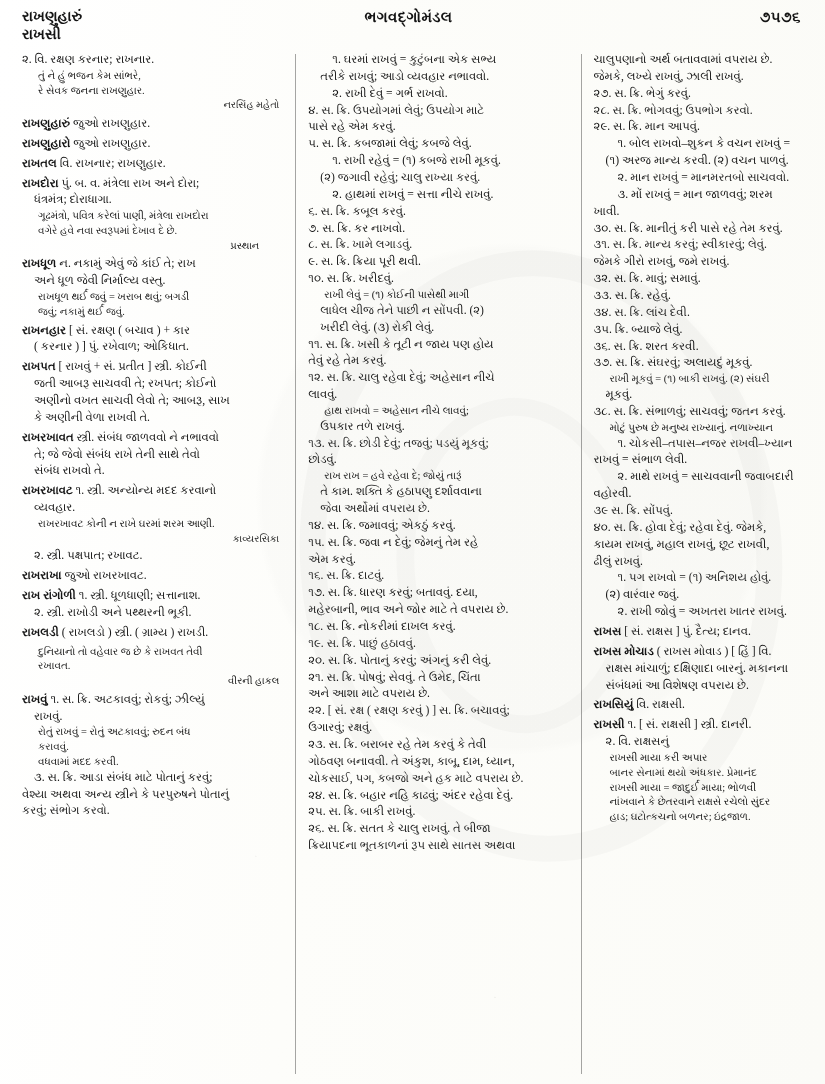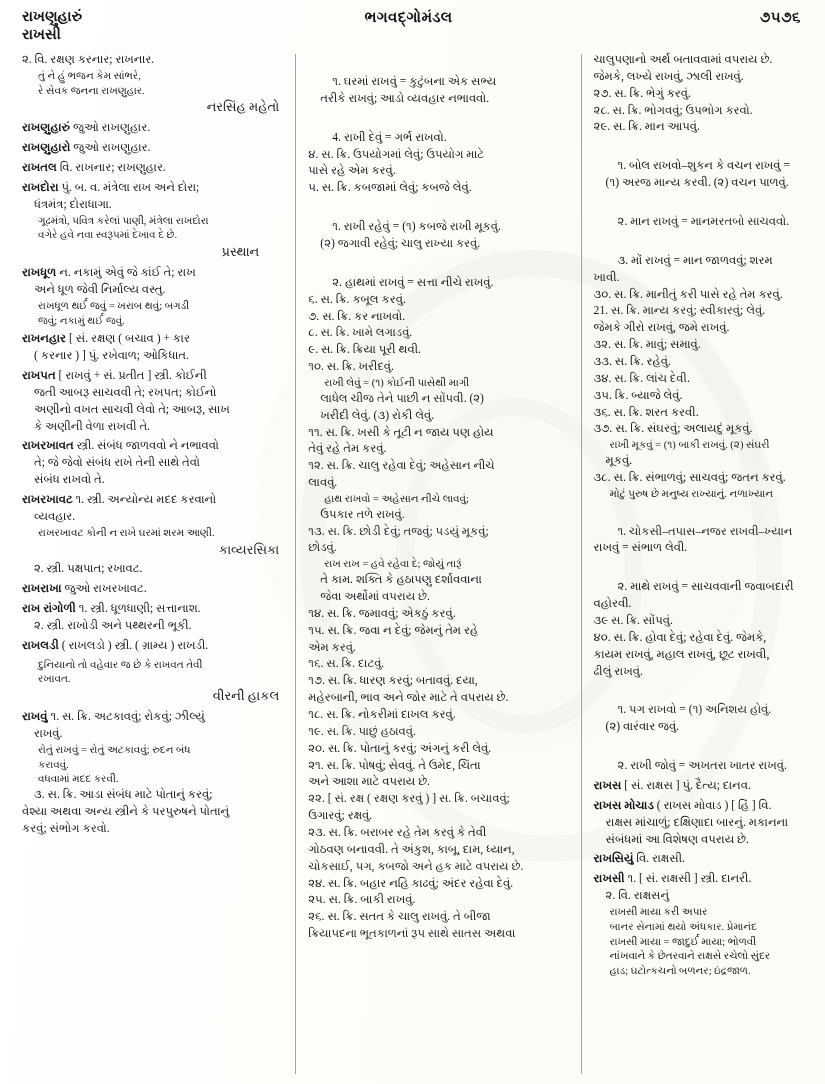--- a/index.html
+++ b/index.html
@@ -73,25 +73,25 @@
     margin-top:2px;margin-bottom:4px;
     flex:0 0 1px;
   }
 
   
   .blk{margin:0 0 3.0px 0;}
   p{margin:0;}
   .hw{font-weight:bold;}
   .ln{ text-align:justify; text-justify:inter-word; }
   .ind1{padding-left:12px;}
-  .ind2{padding-left:24px;margin-top:22px;}
+  .ind2{padding-left:24px;}
   .hang{padding-left:13px;text-indent:-13px;font-family:Liberation Serif, serif;}
   .hang2{padding-left:22px;text-indent:-10px;}
   .quote{font-size:10.4px;padding-left:16px;line-height:1.42;}
-  .cite{font-size:13px;text-align:right;padding-right:6px;}
+  .cite{font-size:10px;text-align:right;padding-right:6px;}
   .cite.mid{text-align:right;padding-right:26px;}
   .gap-s{height:2px;}
   
   .col p:nth-child(3n){color:#111;}
   .col p:nth-child(4n){color:#1b1b1b;}
 </style>
 </head>
 <body>
 
 <div id="paper"></div>
@@ -184,21 +184,21 @@
         <p class="ln hang2">૩. સ. ક્રિ. આડા સંબંધ માટે પોતાનું કરવું;</p>
         <p class="ln">વેશ્યા અથવા અન્ય સ્ત્રીને કે પરપુરુષને પોતાનું</p>
         <p class="ln">કરવું; સંભોગ કરવો.</p>
       </div>
     </div>
   <div class="rule"></div>
   <div class="col c2" id="col-2">
       <div class="blk">
         <p class="ln ind2">૧. ઘરમાં રાખવું = કુટુંબના એક સભ્ય</p>
         <p class="ln ind1">તરીકે રાખવું; આડો વ્યવહાર નભાવવો.</p>
-        <p class="ln ind2">4. રાખી દેવું = ગર્ભ રાખવો.</p>
+        <p class="ln ind2">૨. રાખી દેવું = ગર્ભ રાખવો.</p>
         <p class="ln hang">૪. સ. ક્રિ. ઉપયોગમાં લેવું; ઉપયોગ માટે</p>
         <p class="ln">પાસે રહે એમ કરવું.</p>
         <p class="ln hang">૫. સ. ક્રિ. કબજામાં લેવું; કબજે લેવું.</p>
         <p class="ln ind2">૧. રાખી રહેવું = (૧) કબજે રાખી મૂકવું.</p>
         <p class="ln ind1">(૨) જગાવી રહેવું; ચાલુ રાખ્યા કરવું.</p>
         <p class="ln ind2">૨. હાથમાં રાખવું = સત્તા નીચે રાખવું.</p>
         <p class="ln hang">૬. સ. ક્રિ. કબૂલ કરવું.</p>
         <p class="ln hang">૭. સ. ક્રિ. કર નાખવો.</p>
         <p class="ln hang">૮. સ. ક્રિ. ખામે લગાડવું.</p>
         <p class="ln hang">૯. સ. ક્રિ. ક્રિયા પૂરી થવી.</p>
@@ -246,21 +246,21 @@
         <p class="ln">જેમકે, લખ્યે રાખવું, ઝાલી રાખવું.</p>
         <p class="ln hang">૨૭. સ. ક્રિ. ભેગું કરવું.</p>
         <p class="ln hang">૨૮. સ. ક્રિ. ભોગવવું; ઉપભોગ કરવો.</p>
         <p class="ln hang">૨૯. સ. ક્રિ. માન આપવું.</p>
         <p class="ln ind2">૧. બોલ રાખવો–શુકન કે વચન રાખવું =</p>
         <p class="ln ind1">(૧) અરજ માન્ય કરવી. (૨) વચન પાળવું.</p>
         <p class="ln ind2">૨. માન રાખવું = માનમરતબો સાચવવો.</p>
         <p class="ln ind2">૩. મોં રાખવું = માન જાળવવું; શરમ</p>
         <p class="ln">ખાવી.</p>
         <p class="ln hang">૩૦. સ. ક્રિ. માનીતું કરી પાસે રહે તેમ કરવું.</p>
-        <p class="ln hang">21. સ. ક્રિ. માન્ય કરવું; સ્વીકારવું; લેવું.</p>
+        <p class="ln hang">૩૧. સ. ક્રિ. માન્ય કરવું; સ્વીકારવું; લેવું.</p>
         <p class="ln">જેમકે ગીરો રાખવું, જમે રાખવું.</p>
         <p class="ln hang">૩૨. સ. ક્રિ. માવું; સમાવું.</p>
         <p class="ln hang">૩૩. સ. ક્રિ. રહેવું.</p>
         <p class="ln hang">૩૪. સ. ક્રિ. લાંચ દેવી.</p>
         <p class="ln hang">૩૫. ક્રિ. બ્યાજે લેવું.</p>
         <p class="ln hang">૩૬. સ. ક્રિ. શરત કરવી.</p>
         <p class="ln hang">૩૭. સ. ક્રિ. સંઘરવું; અલાયદું મૂકવું.</p>
         <p class="ln quote ind1">રાખી મૂકવું = (૧) બાકી રાખવું. (૨) સંઘરી</p>
         <p class="ln ind1">મૂકવું.</p>
         <p class="ln hang">૩૮. સ. ક્રિ. સંભાળવું; સાચવવું; જતન કરવું.</p>

